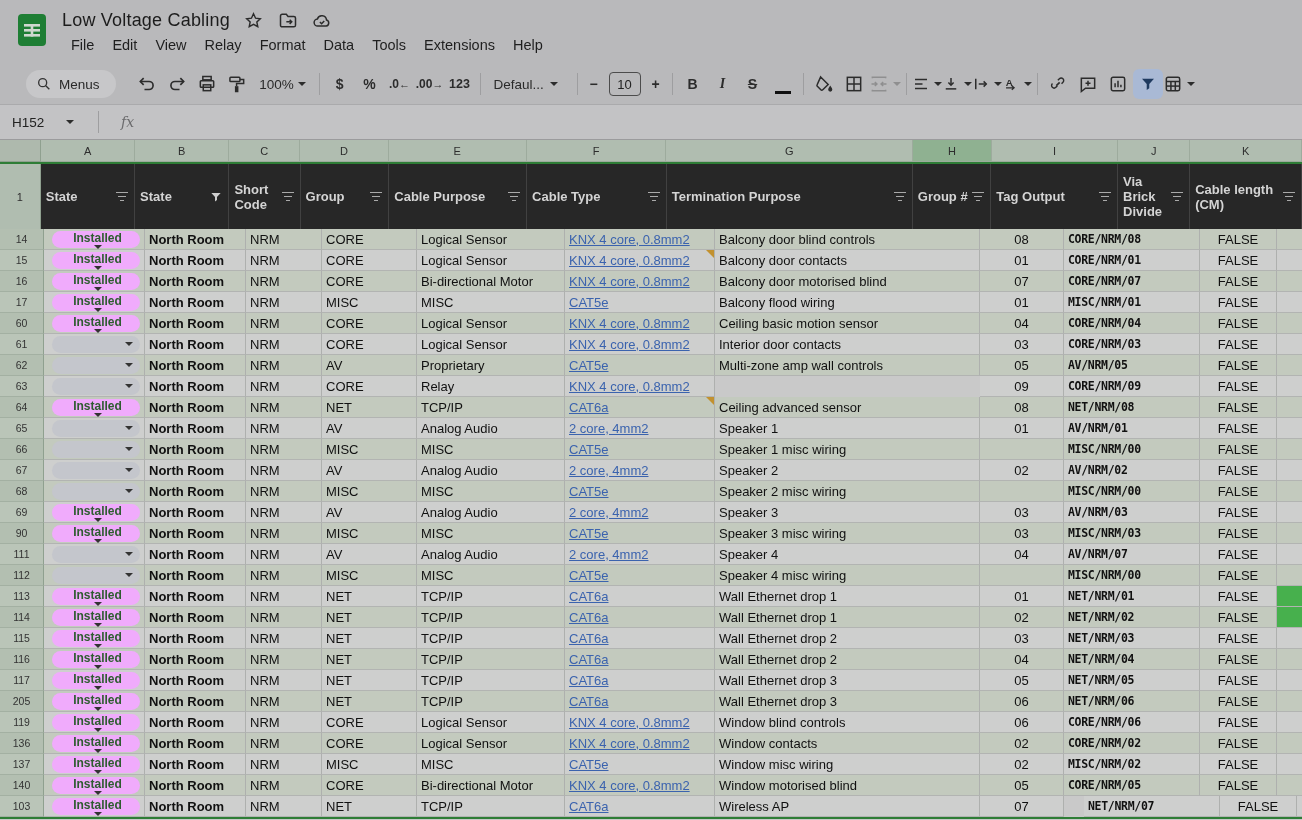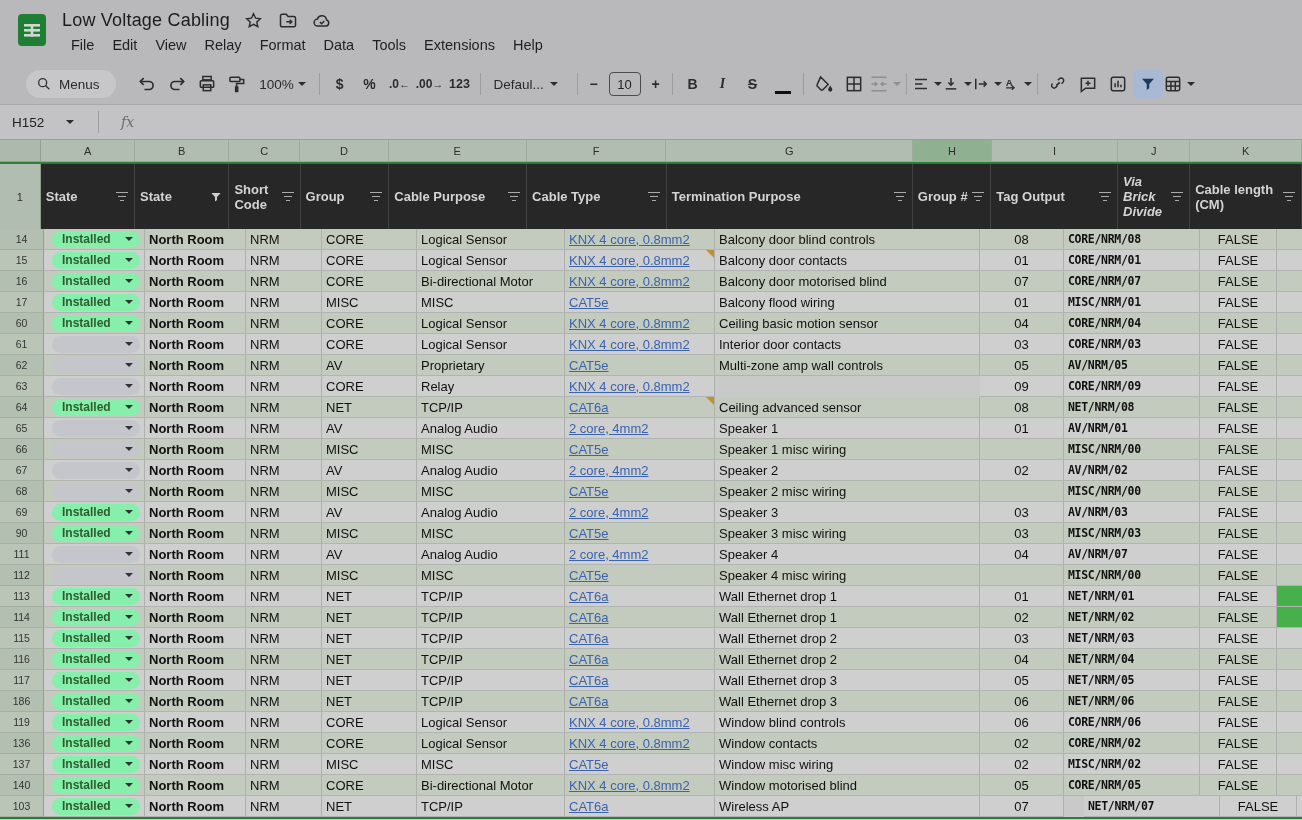--- a/index.html
+++ b/index.html
@@ -71,21 +71,21 @@
   .band .cell { background:#c3cabe; }
   .cell.ctr { justify-content:center; }
   .cell.bold { font-weight:bold; }
   .cell a { color:#3b63ae; text-decoration:underline; cursor:pointer; }
   .cell .tag { font-family:"DejaVu Sans Mono", monospace; font-weight:bold; font-size:11.5px; letter-spacing:-.3px; }
   .note { position:absolute; top:0; right:0; width:0; height:0; border-top:8px solid #c2912f; border-left:8px solid transparent; }
   .kgreen { background:#47b04d !important; }
 
   .chip { height:17px; border-radius:9px; display:flex; align-items:center; justify-content:space-between;
           padding:0 7px 0 10px; width:88px; margin-left:4px; cursor:pointer; }
-  .chip.inst { background:#86efac; }
+  .chip.inst { background:#f0abfc;flex-direction:column; }
   .chip.empty { background:#c4c6cc; }
   .chip .ctxt { font-size:12px; font-weight:bold; color:#2e5c30; }
   .chip .carr { width:0; height:0; border-left:4px solid transparent; border-right:4px solid transparent;
                 border-top:4.5px solid #333; }
   .bottomline { height:2px; background:#2e7d36; }
 </style>
 </head>
 <body>
 
 <div class="titlebar">
@@ -390,21 +390,21 @@
         </span>
       </div>
       <div class="hcell" style="width: 136px;">
         <span class="htxt">Tag Output</span>
         <span class="flt-lines">
           <i></i>
           <i></i>
           <i></i>
         </span>
       </div>
-      <div class="hcell" style="width: 77px; font-style: italic;">
+      <div class="hcell" style="width: 77px;">
         <span class="htxt">Via Brick Divide</span>
         <span class="flt-lines">
           <i></i>
           <i></i>
           <i></i>
         </span>
       </div>
       <div class="hcell" style="width: 120px;">
         <span class="htxt">Cable length (CM)</span>
         <span class="flt-lines">
@@ -917,21 +917,21 @@
         </div>
         <div class="cell" style="width: 265px;">Wall Ethernet drop 3</div>
         <div class="cell ctr" style="width: 84px;">05</div>
         <div class="cell" style="width: 136px;">
           <span class="tag">NET/NRM/05</span>
         </div>
         <div class="cell ctr" style="width: 77px;">FALSE</div>
         <div class="cell" style="width: 120px;"></div>
       </div>
       <div class="datarow band">
-        <div class="gut">186</div>
+        <div class="gut">205</div>
         <div class="cell" style="width: 101px;">
           <div class="chip inst">
             <span class="ctxt">Installed</span>
             <span class="carr"></span>
           </div>
         </div>
         <div class="cell bold" style="width: 101px;">North Room</div>
         <div class="cell" style="width: 76px;">NRM</div>
         <div class="cell" style="width: 95px;">NET</div>
         <div class="cell" style="width: 148px;">TCP/IP</div>

